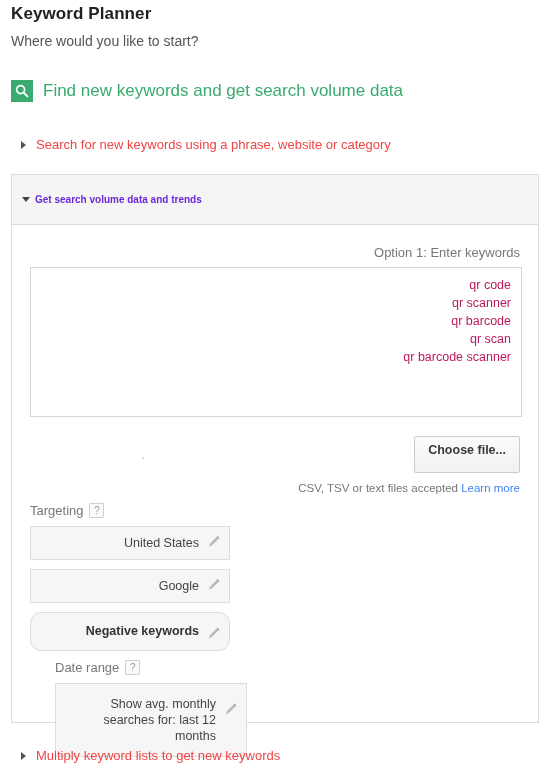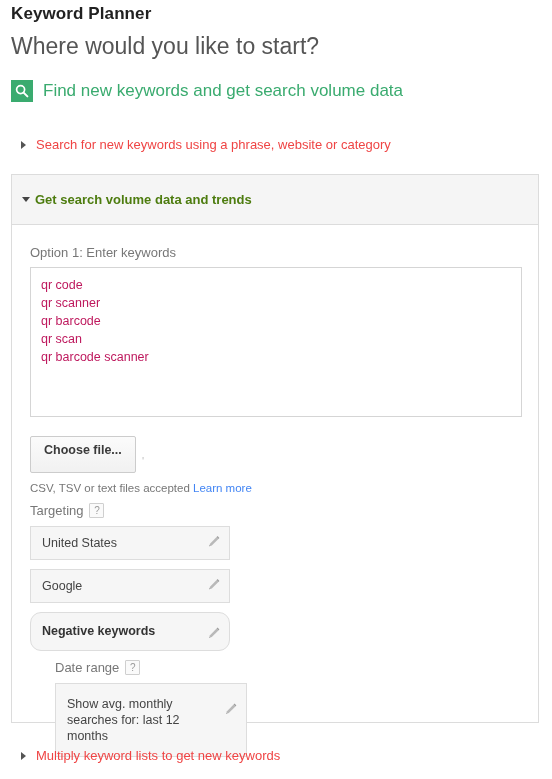--- a/index.html
+++ b/index.html
@@ -12,37 +12,38 @@
     height: 779px;
     font-family: "Liberation Sans", sans-serif;
     color: #212121;
     -webkit-font-smoothing: antialiased;
     overflow: hidden;
   }
   .page {
     position: relative;
     width: 552px;
     height: 779px;
+    text-align: right;
   }
 
   
   .app-title {
     position: absolute;
     left: 11px;
     top: 4px;
     font-size: 17px;
     font-weight: bold;
     color: #212121;
     letter-spacing: 0.1px;
   }
   .app-subtitle {
     position: absolute;
     left: 11px;
     top: 33px;
-    font-size: 23px;
+    font-size: 14px;
     font-weight: normal;
     color: #555555;
   }
 
   
   .green-heading {
     position: absolute;
     left: 11px;
     top: 80px;
     display: flex;
@@ -113,23 +114,23 @@
     height: 50px;
     background: #f5f5f5;
     border-bottom: 1px solid #dcdcdc;
     display: flex;
     align-items: center;
     padding-left: 10px;
     box-sizing: border-box;
   }
   .panel-header .caret { margin-right: 5px; display:inline-flex; align-items:center;}
   .panel-header-text {
-    font-size: 13px;
+    font-size: 10px;
     font-weight: bold;
-    color: #4d7c0f;
+    color: #6d28d9;
   }
   .panel-body {
     padding: 20px 18px 0 18px;
     box-sizing: border-box;
   }
 
   .field-label {
     font-size: 13px;
     color: #777777;
     margin-bottom: 7px;

